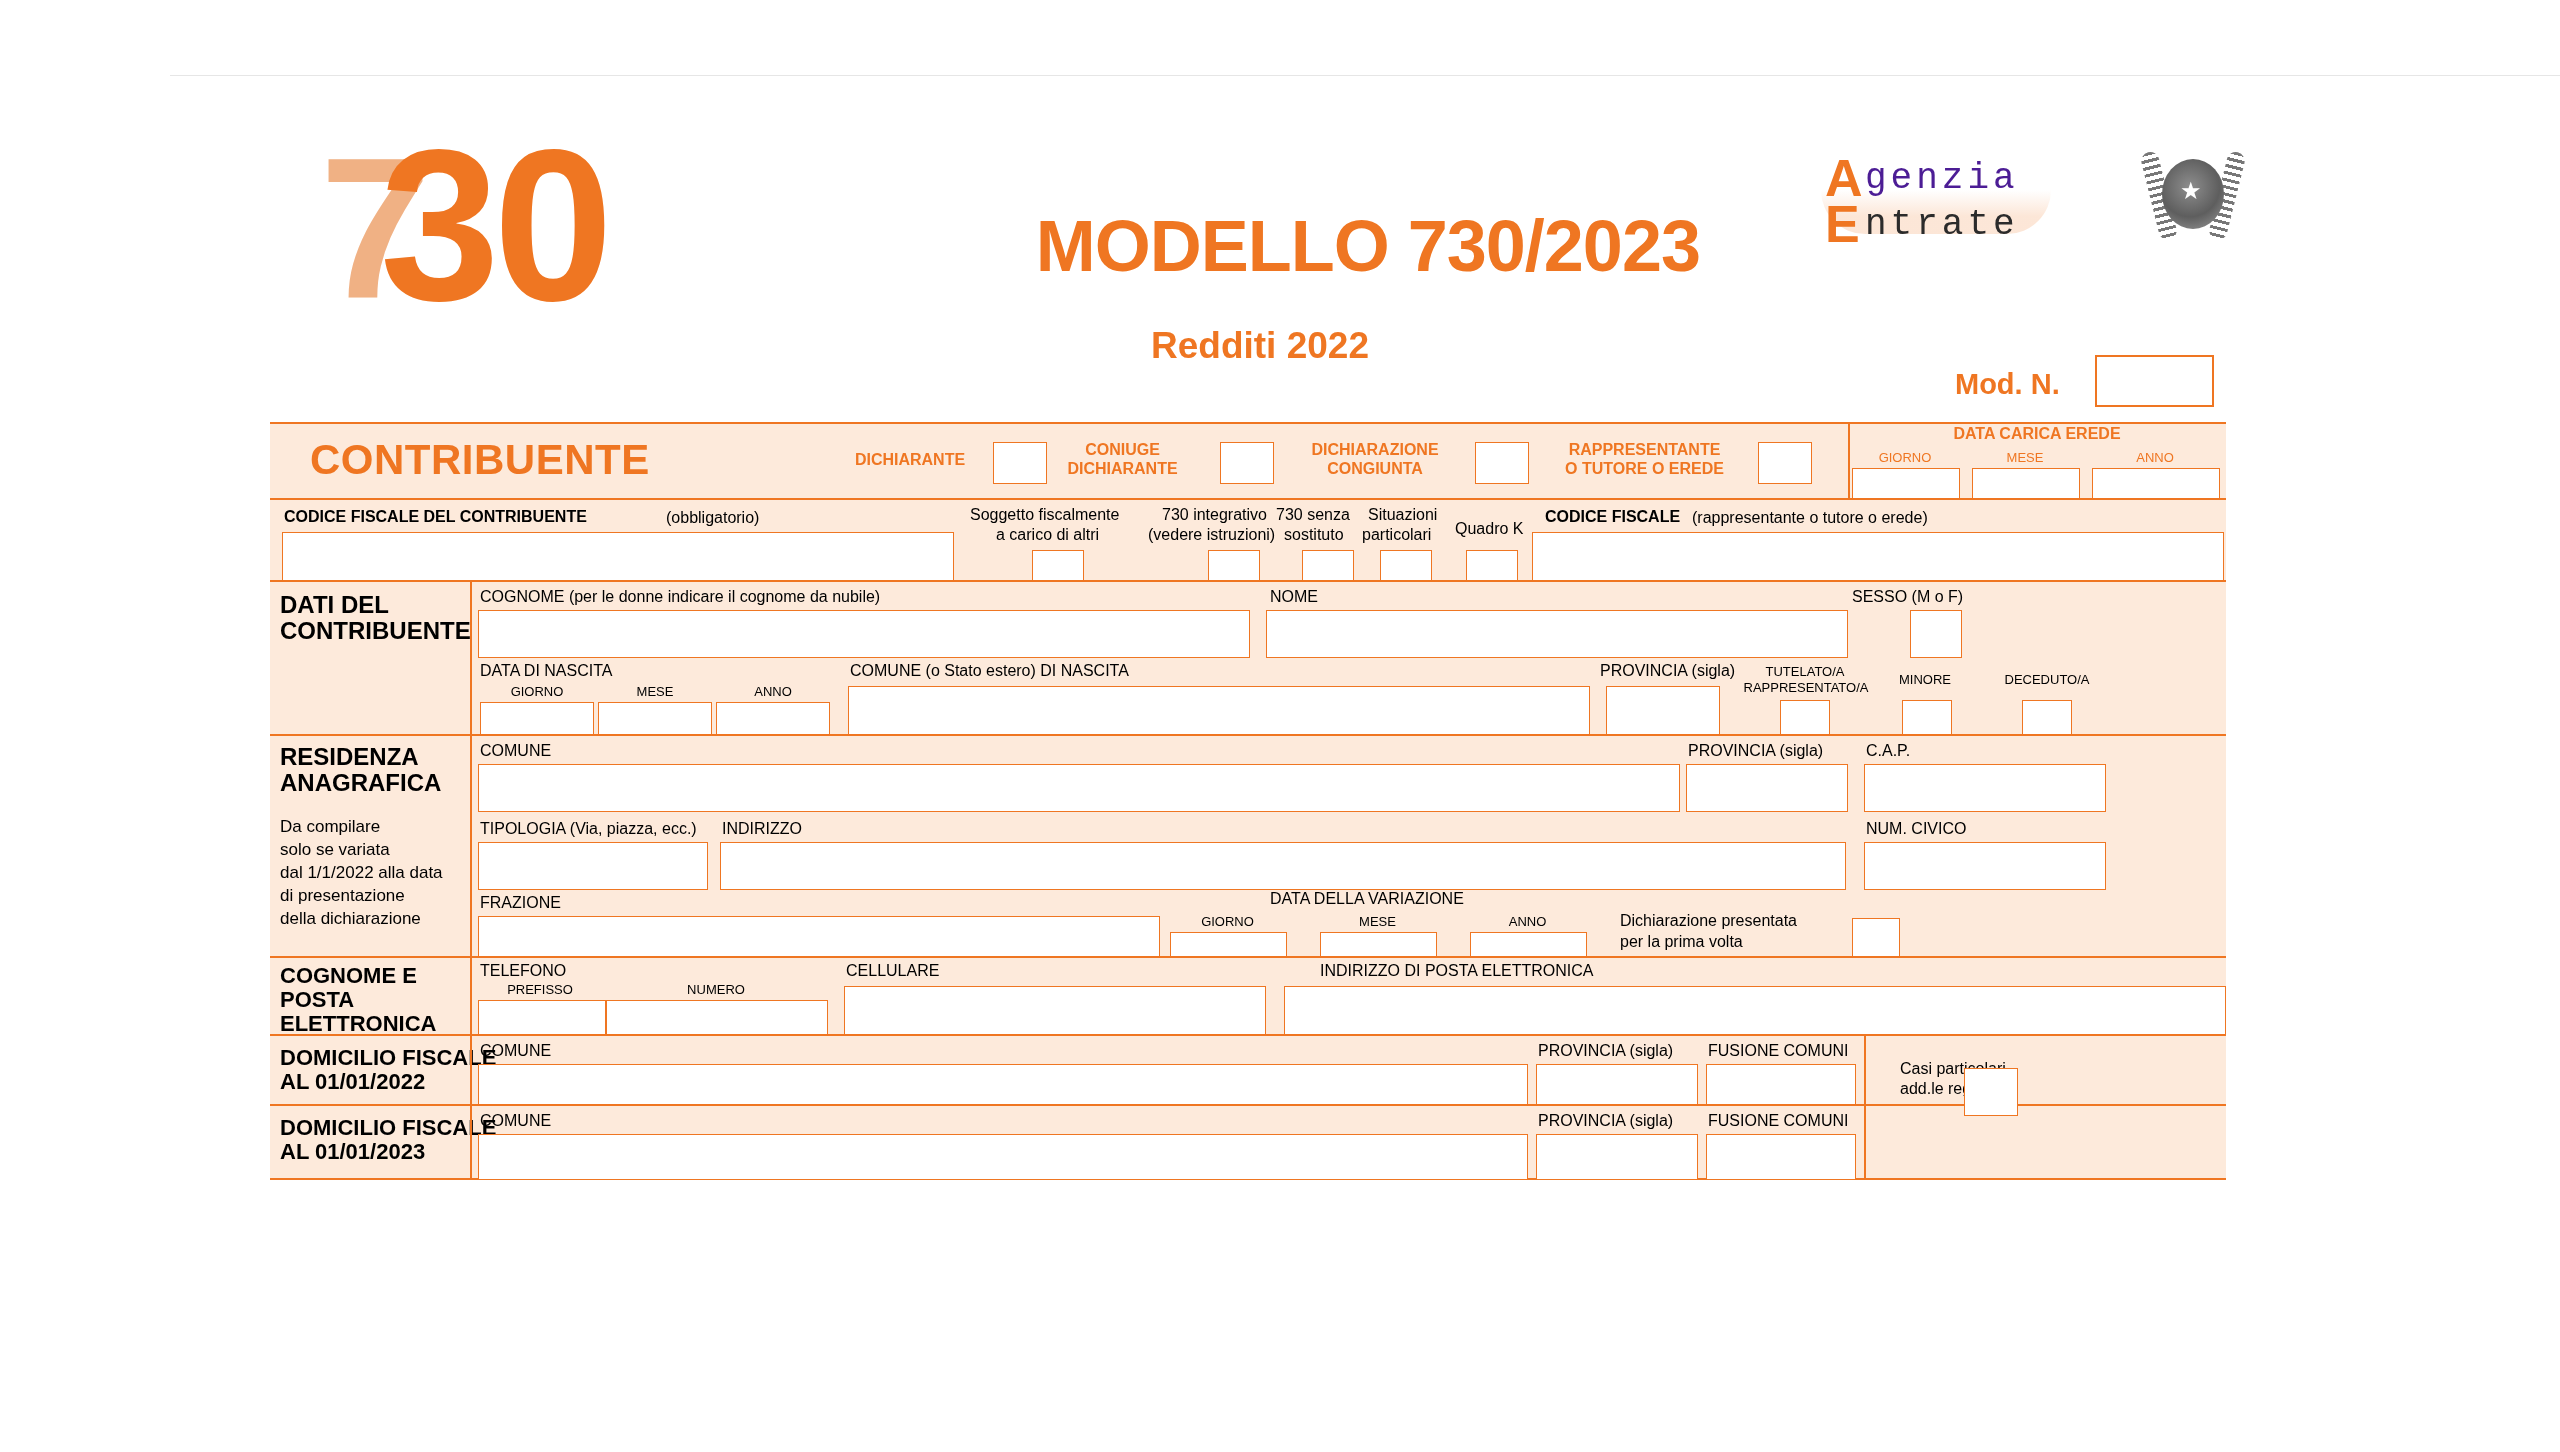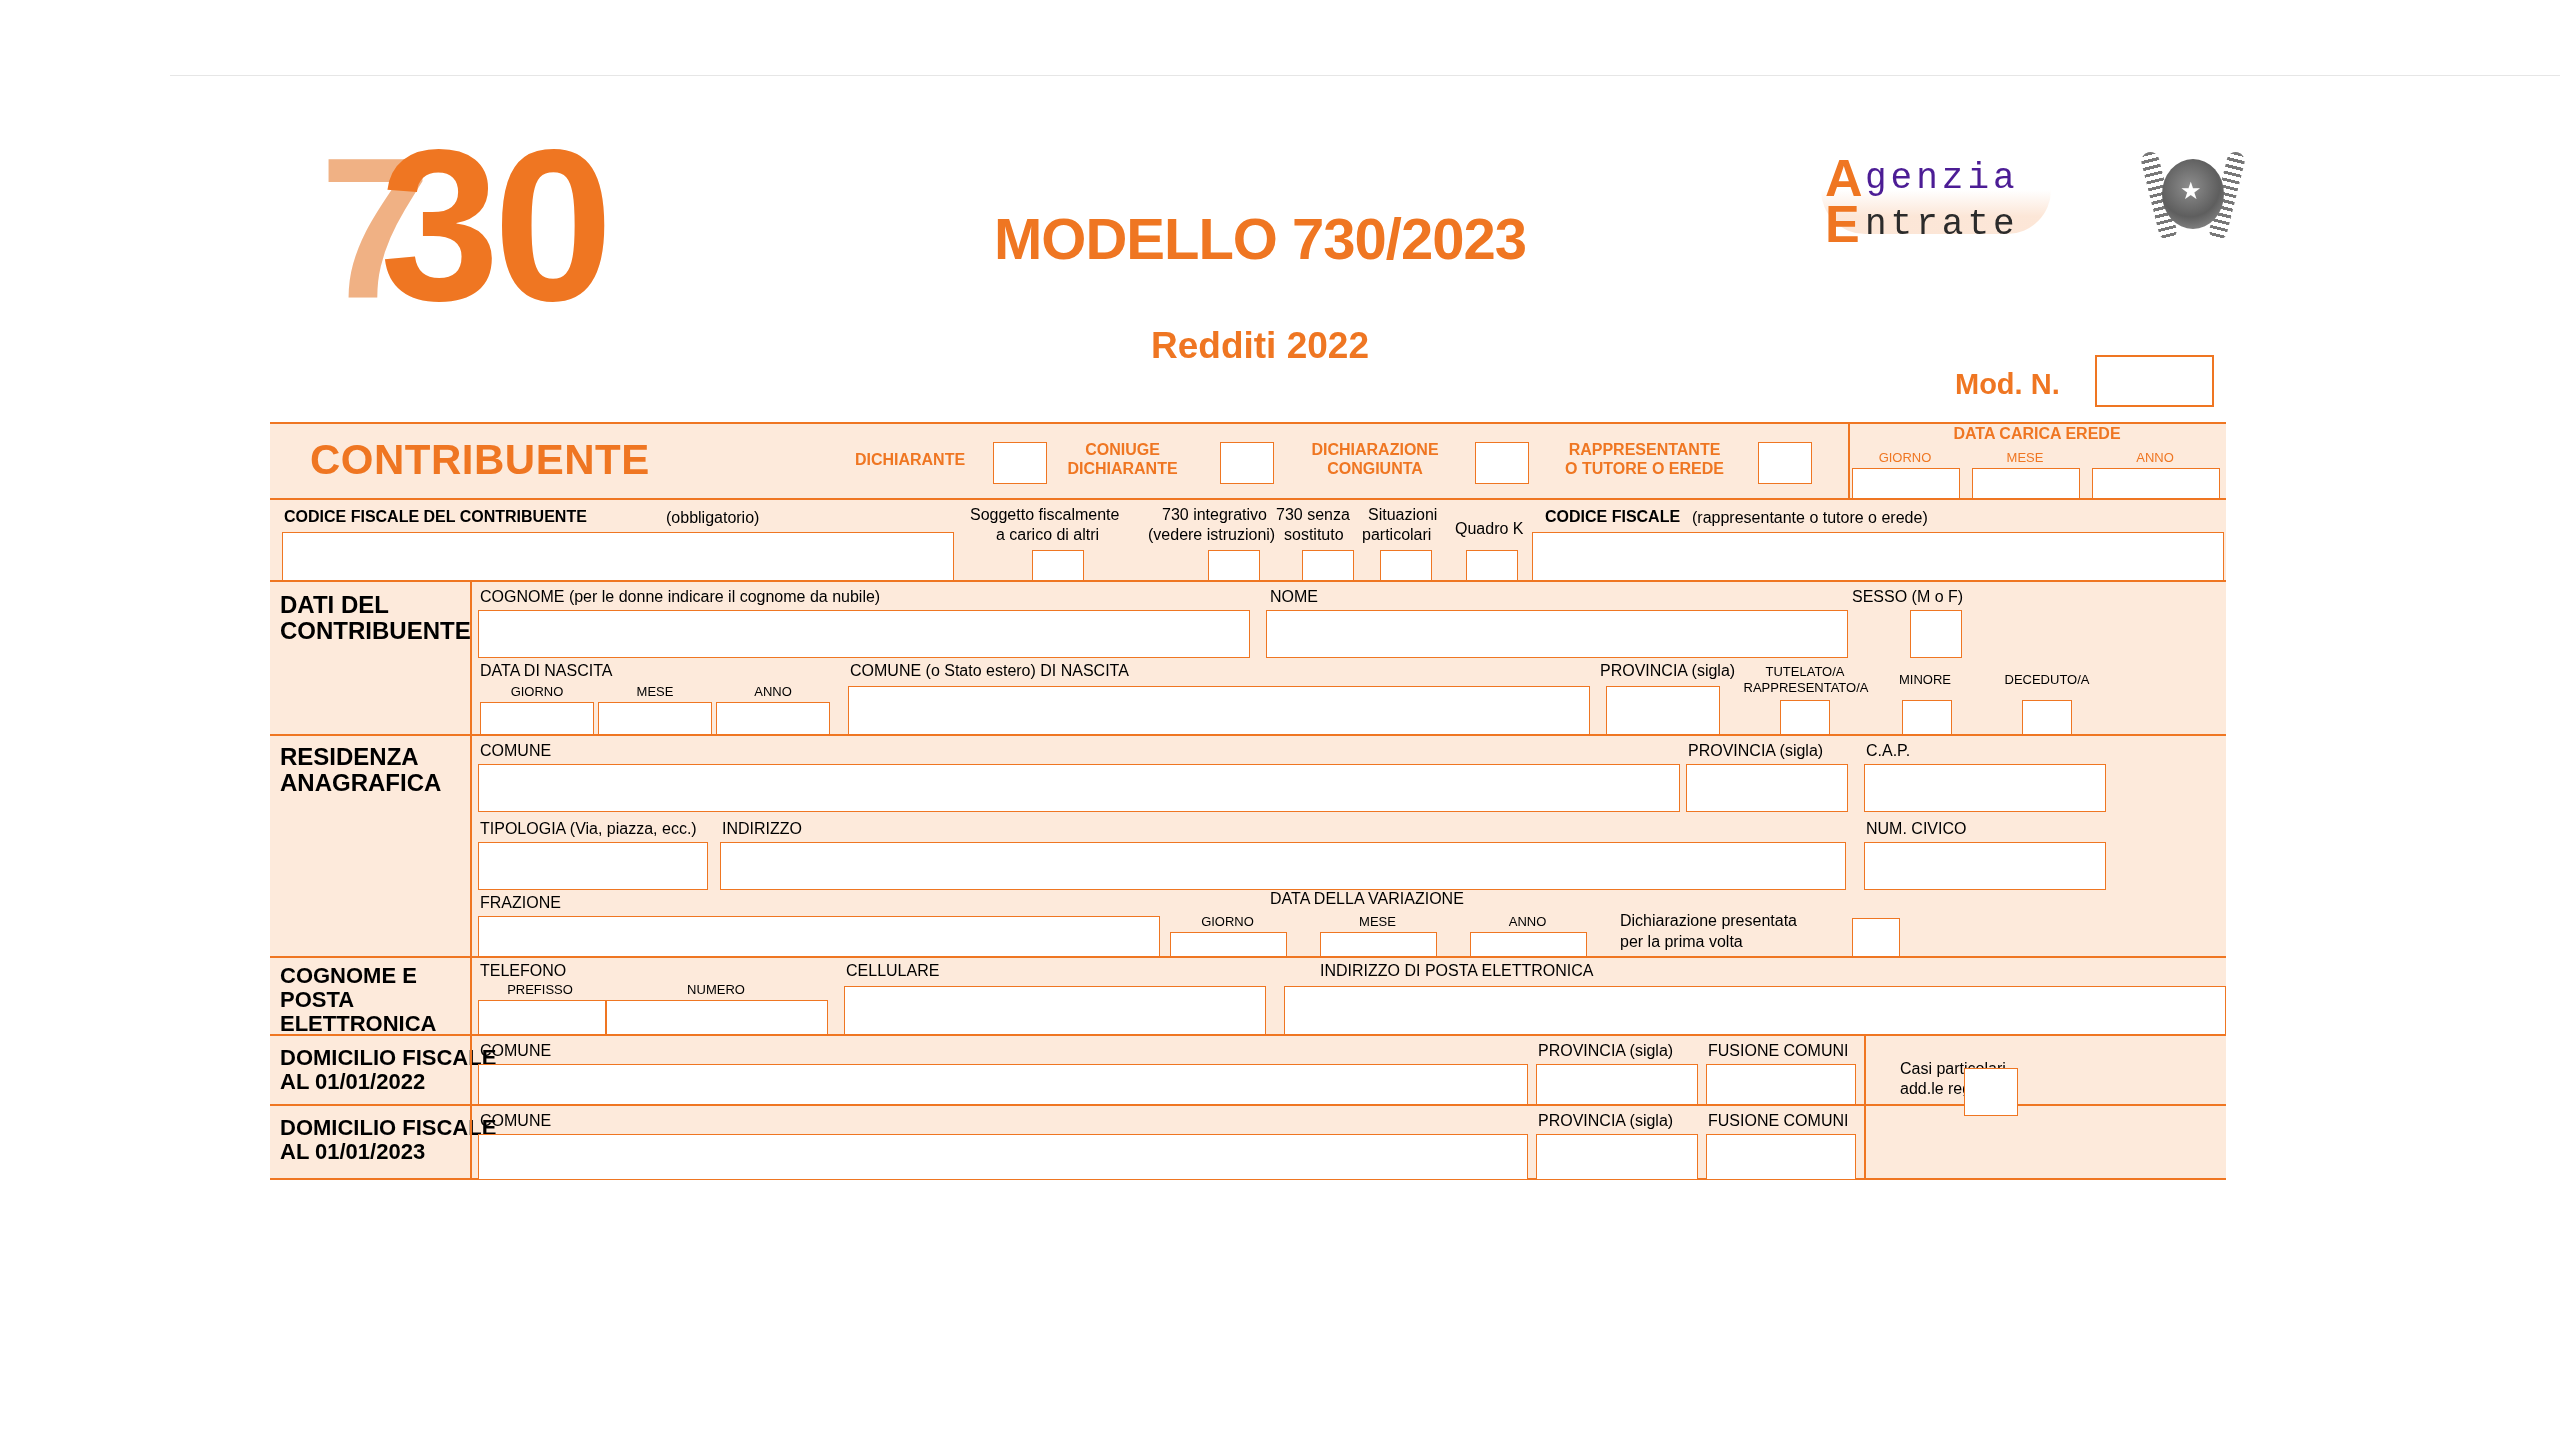--- a/index.html
+++ b/index.html
@@ -5,21 +5,21 @@
   html,body{margin:0;padding:0;background:#ffffff;}
   body{width:2560px;height:1452px;font-family:"Liberation Sans",sans-serif;color:#000;}
   .page{position:relative;width:2560px;height:1452px;background:#fff;}
   .topline{position:absolute;left:170px;top:75px;width:2390px;height:1px;background:#e6e6e6;}
 
   
   .logo730{position:absolute;left:320px;top:110px;width:300px;height:210px;}
   .logo730 .n7{position:absolute;left:0;top:18px;font-size:200px;font-weight:bold;color:#f0b184;font-family:"Liberation Sans",sans-serif;line-height:1;}
   .logo730 .n30{position:absolute;left:60px;top:8px;font-size:215px;font-weight:bold;color:#ef7622;font-family:"Liberation Sans",sans-serif;line-height:1;letter-spacing:-6px;}
 
-  .title-main{position:absolute;left:820px;top:205px;width:880px;text-align:center;font-size:58px;font-weight:bold;color:#ef7622;letter-spacing:-1px;}
+  .title-main{position:absolute;left:820px;top:205px;width:880px;text-align:right;font-size:72px;font-weight:bold;color:#ef7622;letter-spacing:-1px;}
   .title-sub{position:absolute;left:820px;top:325px;width:880px;text-align:center;font-size:37px;font-weight:bold;color:#ef7622;}
 
   .agenzia{position:absolute;left:1825px;top:150px;width:330px;height:100px;}
   .agenzia .ag-a{position:absolute;left:0;top:2px;font-size:52px;color:#ef7622;font-weight:bold;line-height:1;}
   .agenzia .ag-word1{position:absolute;left:40px;top:8px;font-size:36px;letter-spacing:4px;color:#4c1d95;font-family:"Liberation Mono",monospace;}
   .agenzia .ag-e{position:absolute;left:0;top:48px;font-size:52px;color:#ef7622;font-weight:bold;line-height:1;}
   .agenzia .ag-word2{position:absolute;left:40px;top:54px;font-size:36px;letter-spacing:4px;color:#2b2b2b;font-family:"Liberation Mono",monospace;}
   .agenzia .swoosh{position:absolute;left:-4px;top:40px;width:230px;height:44px;border-radius:0 0 120px 120px;background:linear-gradient(180deg,rgba(239,118,34,.0) 0%,rgba(239,118,34,.18) 60%);}
   .emblem{position:absolute;left:2150px;top:145px;width:86px;height:108px;}
   .emblem .e-body{position:absolute;left:12px;top:14px;width:62px;height:70px;border-radius:50%;background:radial-gradient(circle at 45% 40%,#8e8e8e 0%,#5e5e5e 55%,#9d9d9d 100%);}
@@ -178,20 +178,27 @@
 
       <div class="tiny-k" style="left:1702px;top:90px;width:150px;">DECEDUTO/A</div>
       <div class="fld" style="left:1752px;top:118px;width:48px;height:34px;border-bottom:none;"></div>
     </div>
 
     <div class="band" style="height:220px;">
       <div class="sect-title" style="left:10px;top:8px;">
         <span>RESIDENZA</span><br>
         <span>ANAGRAFICA</span>
       </div>
+      <div class="note" style="left:10px;top:80px;width:190px;">
+        <span>Da compilare</span><br>
+        <span>solo se variata</span><br>
+        <span>dal 1/1/2022 alla data</span><br>
+        <span>di presentazione</span><br>
+        <span>della dichiarazione</span>
+      </div>
       <div class="vline" style="left:200px;top:0;height:220px;"></div>
 
       <div class="lbl" style="left:210px;top:6px;">COMUNE</div>
       <div class="fld" style="left:208px;top:28px;width:1200px;height:46px;"></div>
 
       <div class="lbl" style="left:1418px;top:6px;">PROVINCIA (sigla)</div>
       <div class="fld" style="left:1416px;top:28px;width:160px;height:46px;"></div>
 
       <div class="lbl" style="left:1596px;top:6px;">C.A.P.</div>
       <div class="fld" style="left:1594px;top:28px;width:240px;height:46px;"></div>

